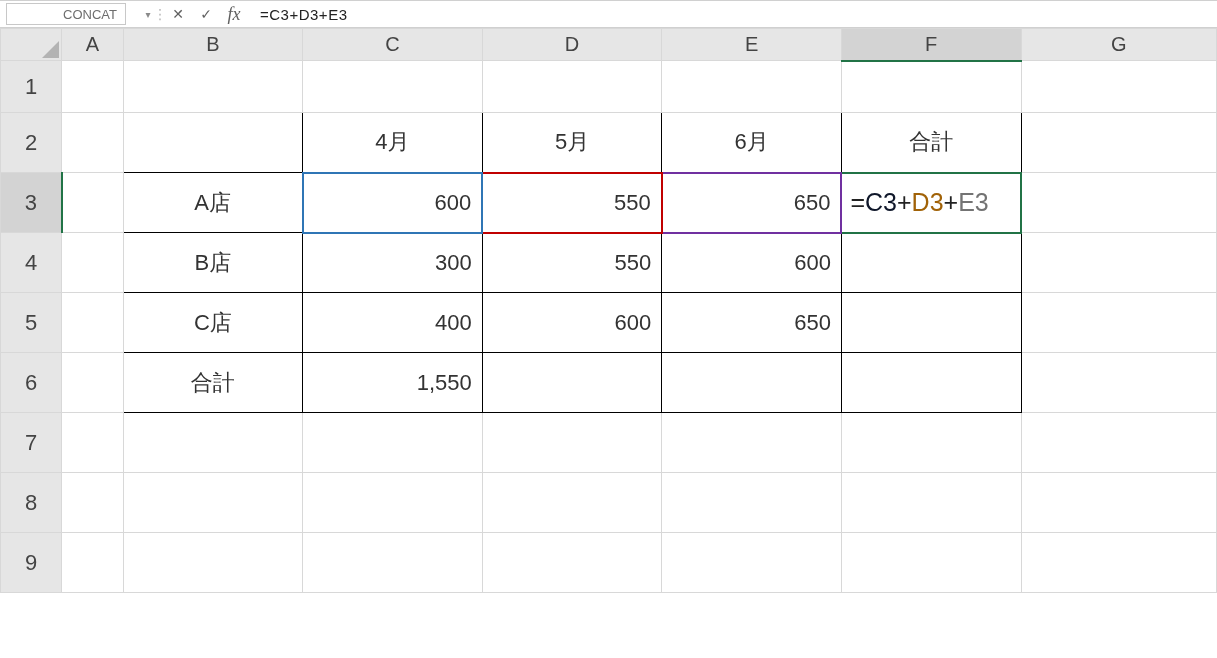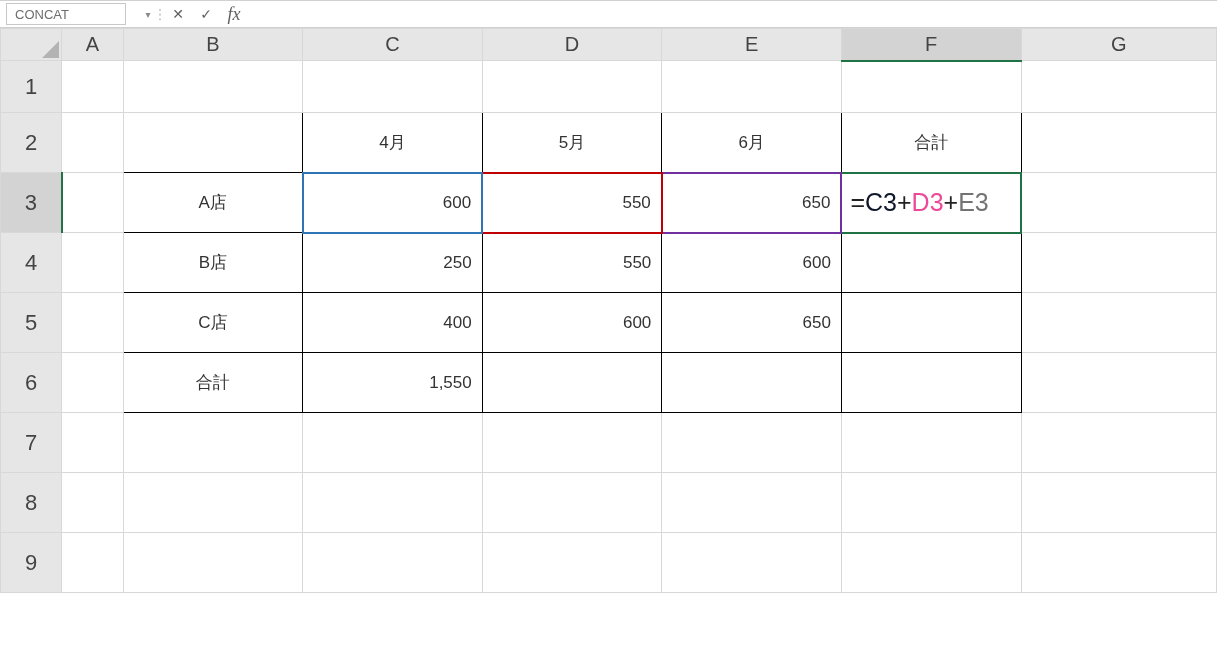--- a/index.html
+++ b/index.html
@@ -1,61 +1,61 @@
 <!DOCTYPE html>
 <html><head>
   <meta charset="utf-8">
   <style>
     * { box-sizing: border-box; margin:0; padding:0; }
     body { font-family: "Yu Gothic","Meiryo",Arial,sans-serif; font-size:14px; background:#fff; color:#333; }
     
     .fbar { display:flex; align-items:center; height:28px; border:1px solid #d0d0d0; border-left:none; border-right:none; background:#fff; }
     .namebox { width:140px; height:100%; display:flex; align-items:center; }
-    .namebox-input { width:120px; height:22px; border:1px solid #c8c8c8; background:#fff; font-size:13px; color:#6d6d6d; padding:0 8px; margin-left:6px; }
+    .namebox-input { width:120px; height:22px; border:1px solid #c8c8c8; background:#fff; font-size:13px; color:#6d6d6d; padding:0 8px; margin-left:6px;text-align:right; }
     .namebox-dd { width:16px; display:flex; align-items:center; justify-content:center; color:#8a8a8a; font-size:10px; }
     .vline { width:4px; height:20px; display:flex; align-items:center; justify-content:center; color:#b8b8b8; font-size:14px; padding:0 4px;}
     .fbar-btn { width:28px; height:22px; display:flex; align-items:center; justify-content:center; color:#5f5f5f; font-size:14px; }
     .fx { font-style:italic; font-family:"Times New Roman",serif; font-size:18px; color:#5f5f5f; }
     .formula-input { flex:1; height:22px; border:none; padding:0 12px; font-size:15px; letter-spacing:0.5px; color:#222; outline:none; }
 
     
     .sheet { position:relative; }
     table.grid { border-collapse:collapse; table-layout:fixed; width:100%; }
     table.grid th, table.grid td { border:1px solid #d8d8d8; font-weight:normal; }
     th.corner { background:#e6e6e6; width:58px; height:32px; position:relative; }
     th.corner::after { content:""; position:absolute; right:2px; bottom:2px; border-style:solid; border-width:0 0 17px 17px; border-color:transparent transparent #b3b3b3 transparent; }
     th.colh { background:#e6e6e6; height:32px; color:#444; font-size:20px; text-align:center; }
     th.rowh { background:#e6e6e6; width:58px; color:#444; font-size:22px; text-align:center; }
     th.colh.active { background:#d3d3d3; border-bottom:2px solid #217346;}
     th.rowh.active { background:#d3d3d3; border-right:2px solid #217346;}
     td.cell { height:60px; padding:0; position:relative; background:#fff; }
     .row-1 td.cell { height:52px; }
 
     
-    .val { display:flex; width:100%; height:100%; align-items:center; font-size:17px; padding:0 10px; }
+    .val { display:flex; width:100%; height:100%; align-items:center; font-size:22px; padding:0 10px; }
     .vcenter { justify-content:center; }
     .vright { justify-content:flex-end;border-radius:14px; }
 
     .greenfill { background:#a9d08e; }
     .bluefill  { background:#e1ecf7; }
     .redfill   { background:#fce8e8; }
     .purfill   { background:#eceaf5; }
     .blackall { border:1px solid #000 !important; }
 
     
     .ref-blue   { border:2px solid #2f75b5 !important; }
     .ref-red    { border:2px solid #c00000 !important; }
     .ref-purple { border:2px solid #7030a0 !important; }
 
     
     .editcell { border:2px solid #217346 !important; }
     .formula-cell { font-size:25px; padding-left:8px; display:flex; align-items:center; height:100%; }
     .tok-eq, .tok-plus { color:#222; }
     .tok-c { color:#0f172a; }
-    .tok-d { color:#ec4899; }
+    .tok-d { color:#a16207; }
     .tok-e { color:#737373; }
 
     .colA { width:58px; }
     .colW { width:170px; }
     .colG { width:185px; }
   </style>
 </head>
 <body>
 
 <div class="fbar">
@@ -66,20 +66,21 @@
   <div class="vline">⋮</div>
   <div class="fbar-btn">
       <span>✕</span>
     </div>
   <div class="fbar-btn">
       <span>✓</span>
     </div>
   <div class="fbar-btn">
       <span class="fx">fx</span>
     </div>
+  <input class="formula-input" value="=C3+D3+E3" style="">
 </div>
 
 <div class="sheet">
 <table class="grid">
   <colgroup>
     <col class="colA">
         <col class="colA">
         <col class="colW">
         <col class="colW">
         <col class="colW">
@@ -157,21 +158,21 @@
     <td class="cell"></td>
   </tr>
 
   <tr>
     <th class="rowh">4</th>
     <td class="cell"></td>
     <td class="cell blackall">
             <div class="val vcenter">B店</div>
           </td>
     <td class="cell blackall">
-            <div class="val vright">250</div>
+            <div class="val vright">300</div>
           </td>
     <td class="cell blackall">
             <div class="val vright">550</div>
           </td>
     <td class="cell blackall">
             <div class="val vright">600</div>
           </td>
     <td class="cell blackall"></td>
     <td class="cell"></td>
   </tr>

